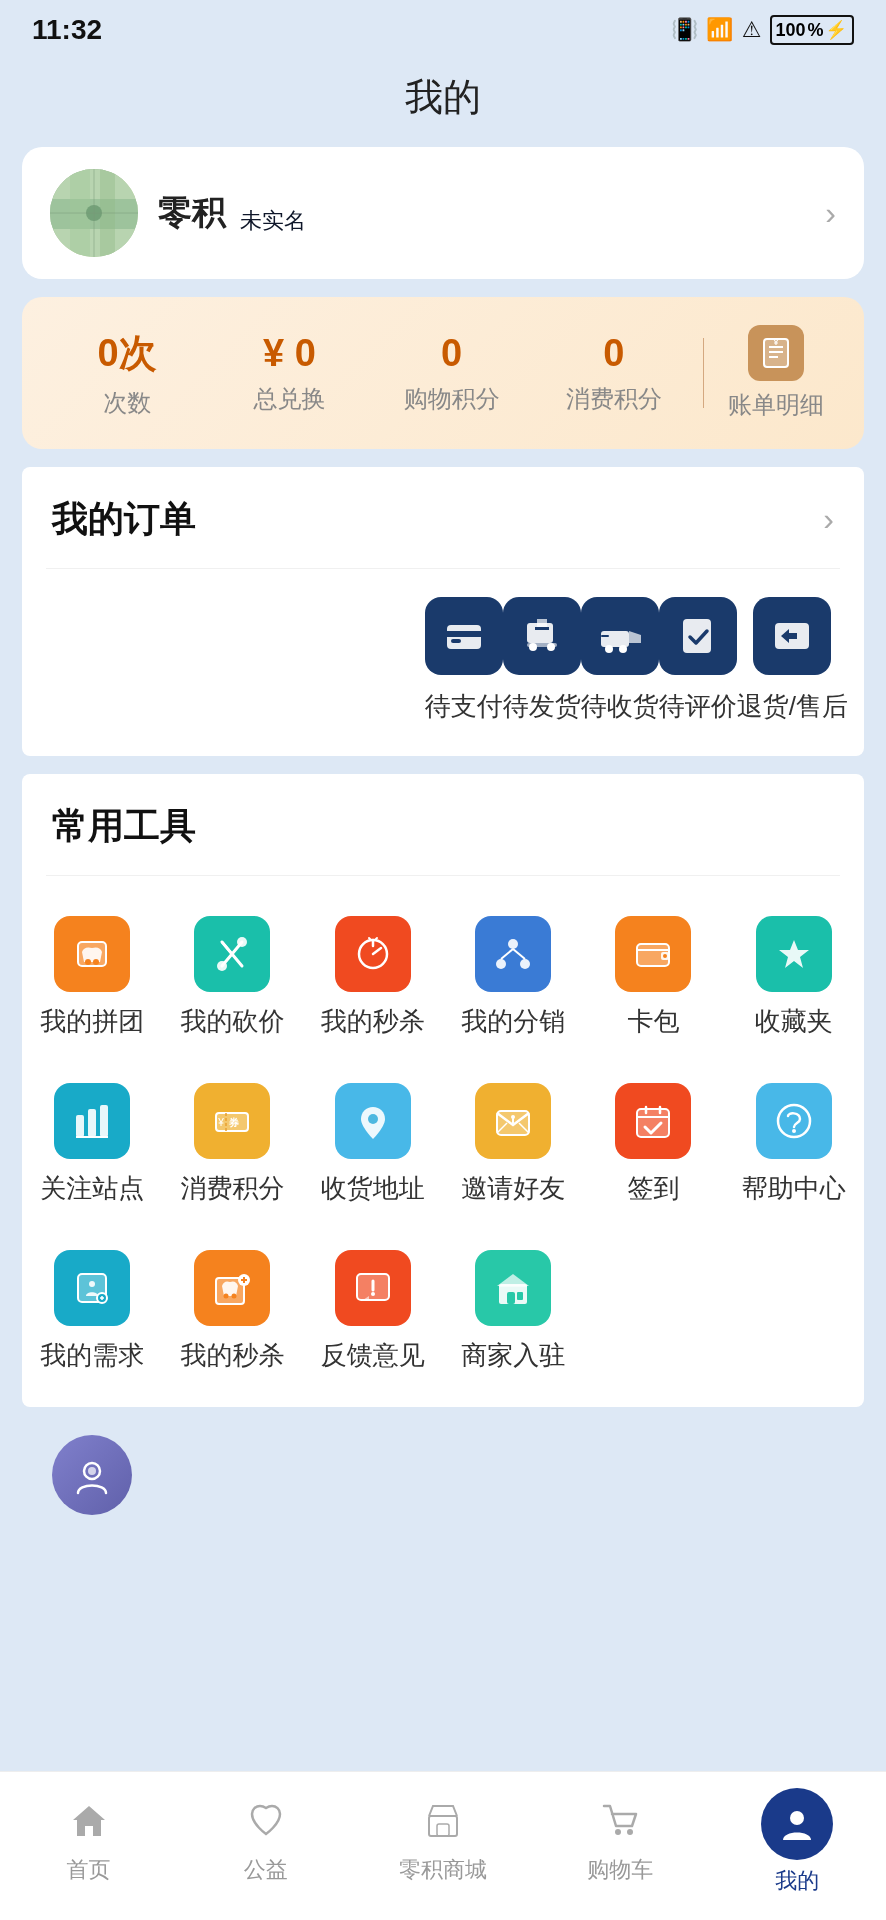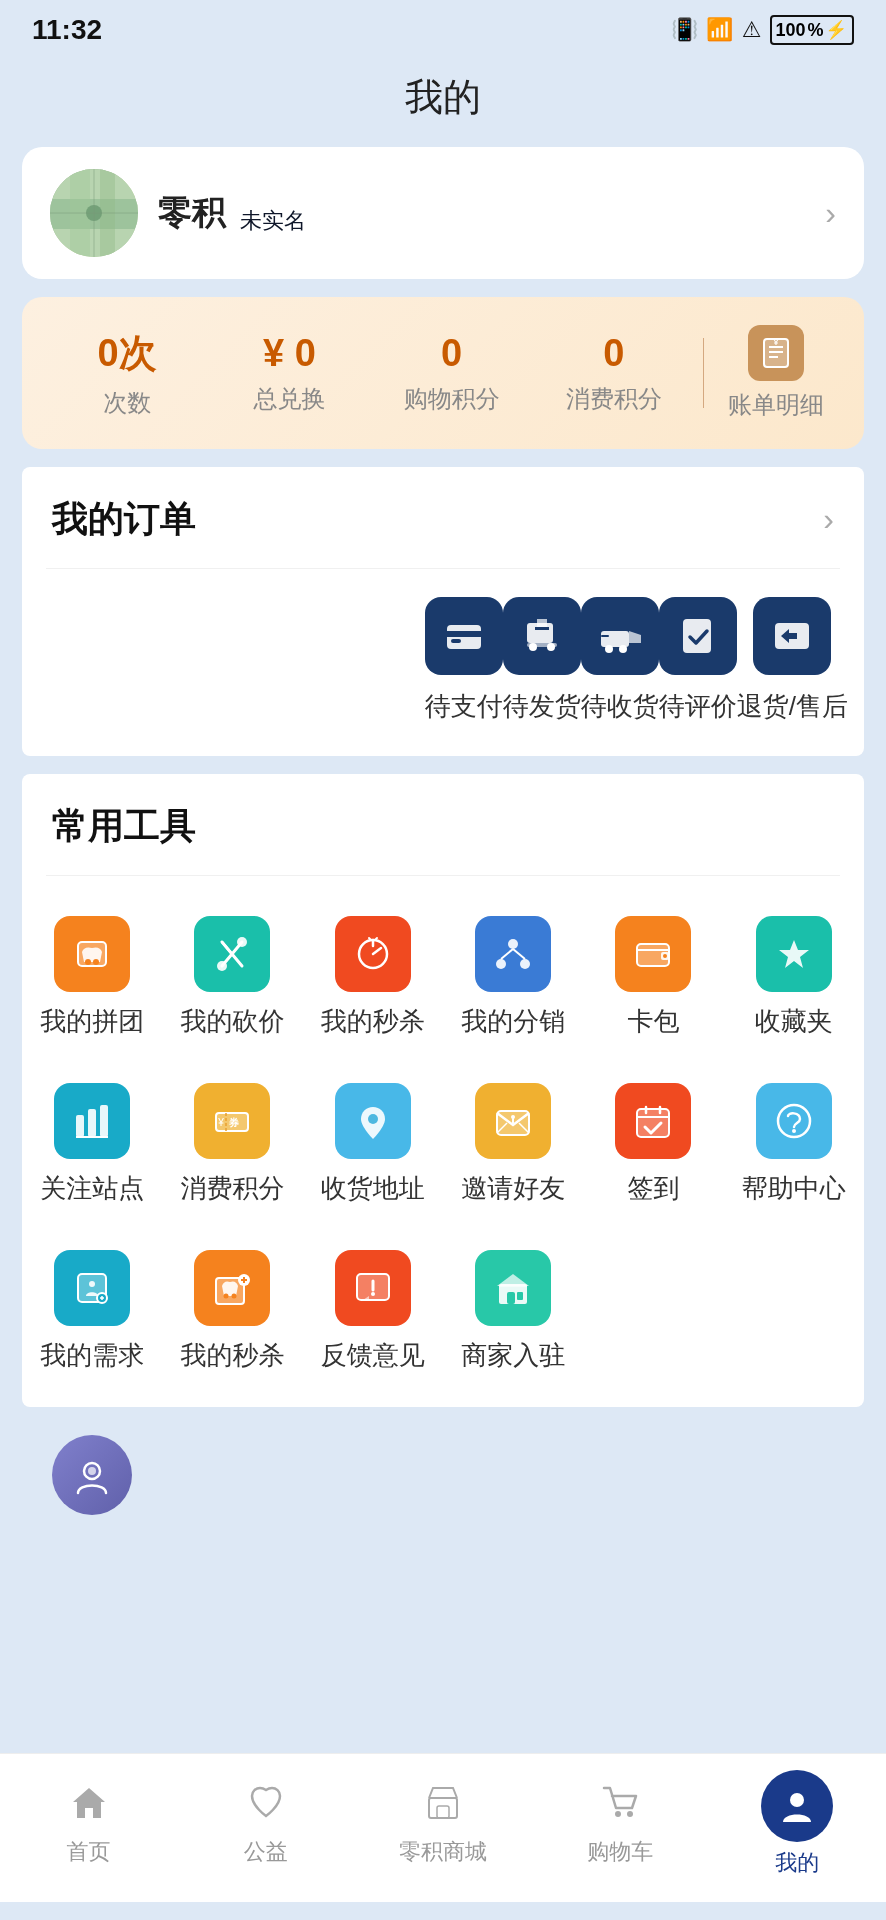--- a/index.html
+++ b/index.html
@@ -285,21 +285,21 @@
       align-items: center;
       justify-content: center;
       color: white;
       font-size: 40px;
       cursor: pointer;
     }
 
     
     .bottom-nav {
       position: sticky;
-      bottom: 18px;
+      bottom: 0;
       background: white;
       border-top: 1px solid #eee;
       display: flex;
       justify-content: space-around;
       align-items: center;
       padding: 16px 0 24px;
       z-index: 100;
     }
     .nav-item {
       display: flex;

